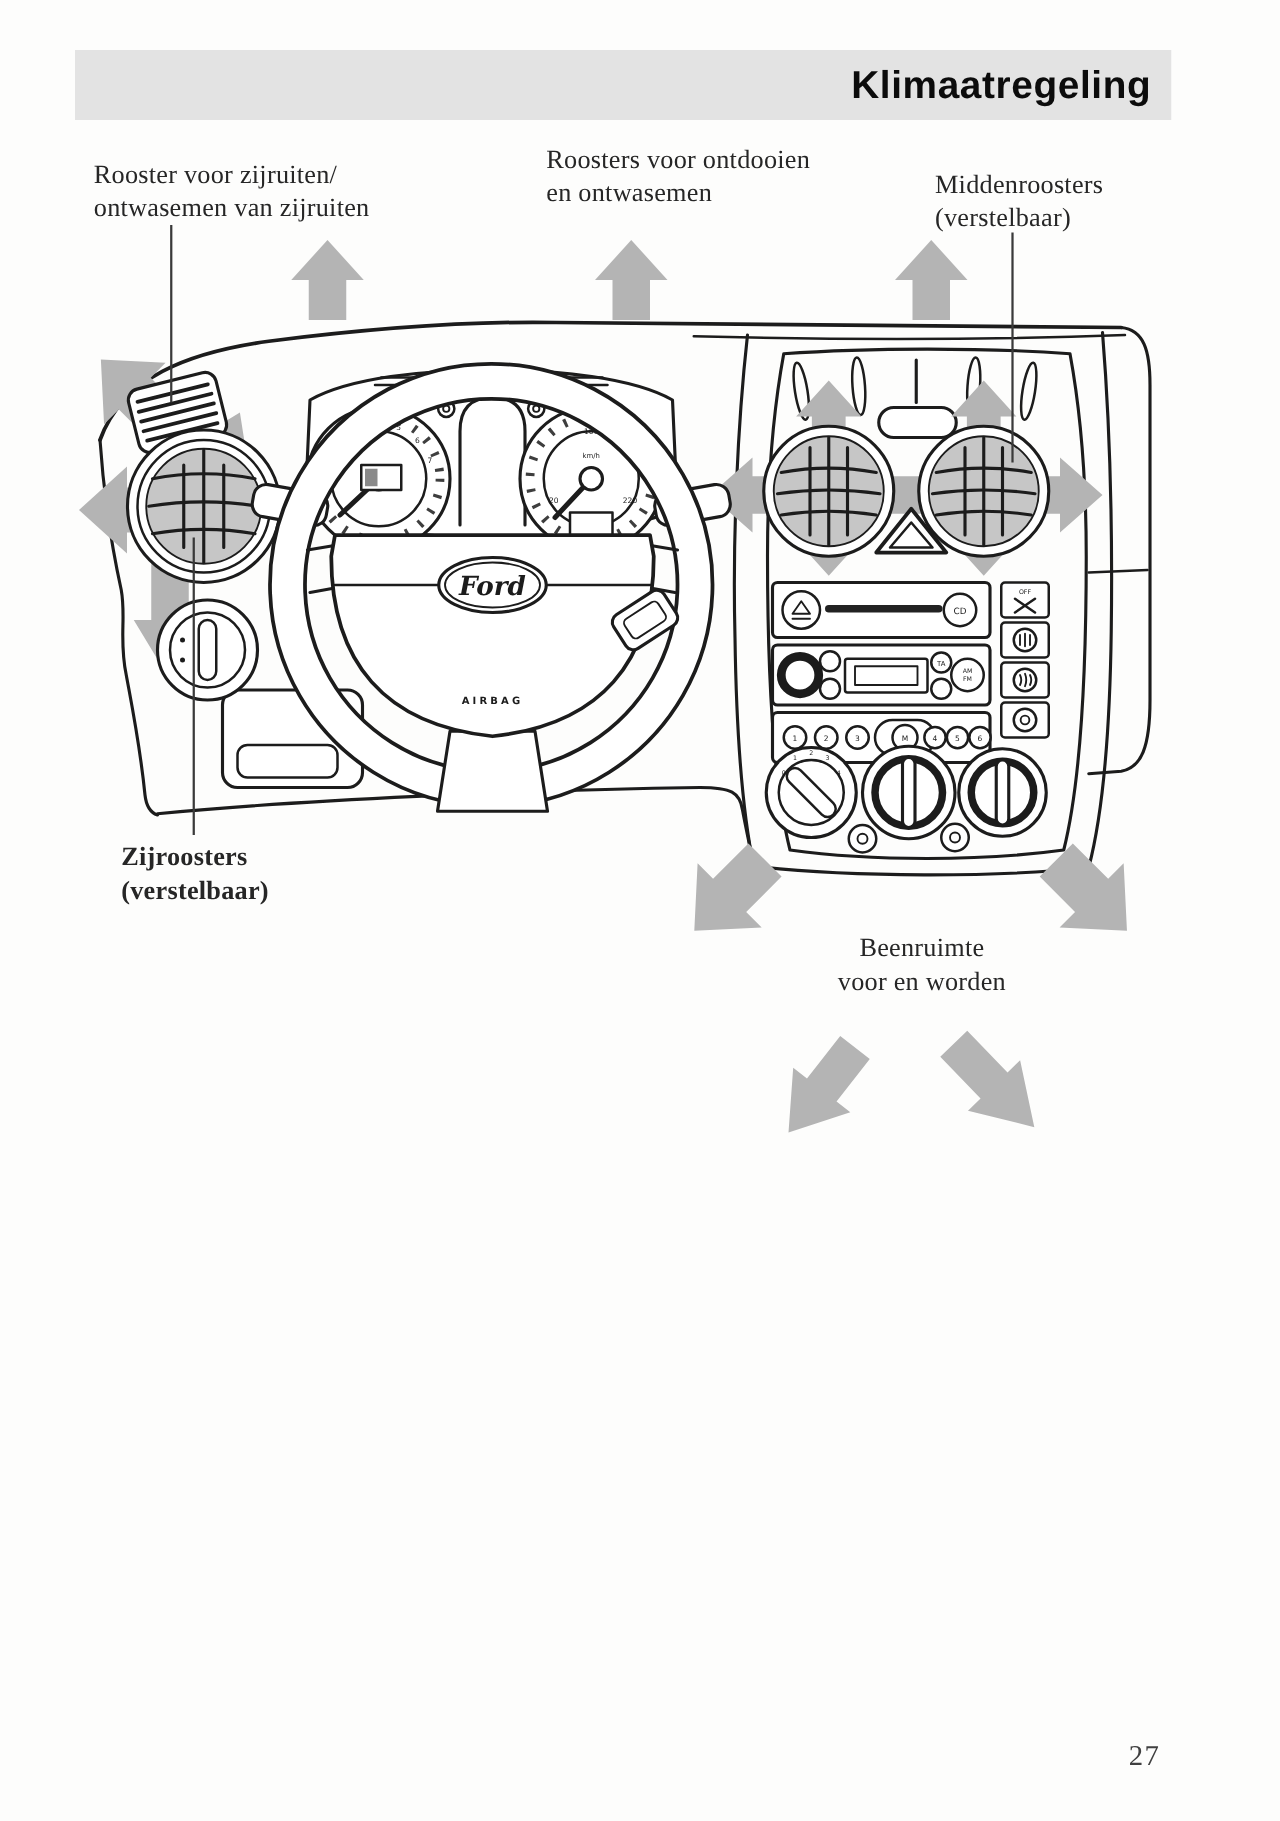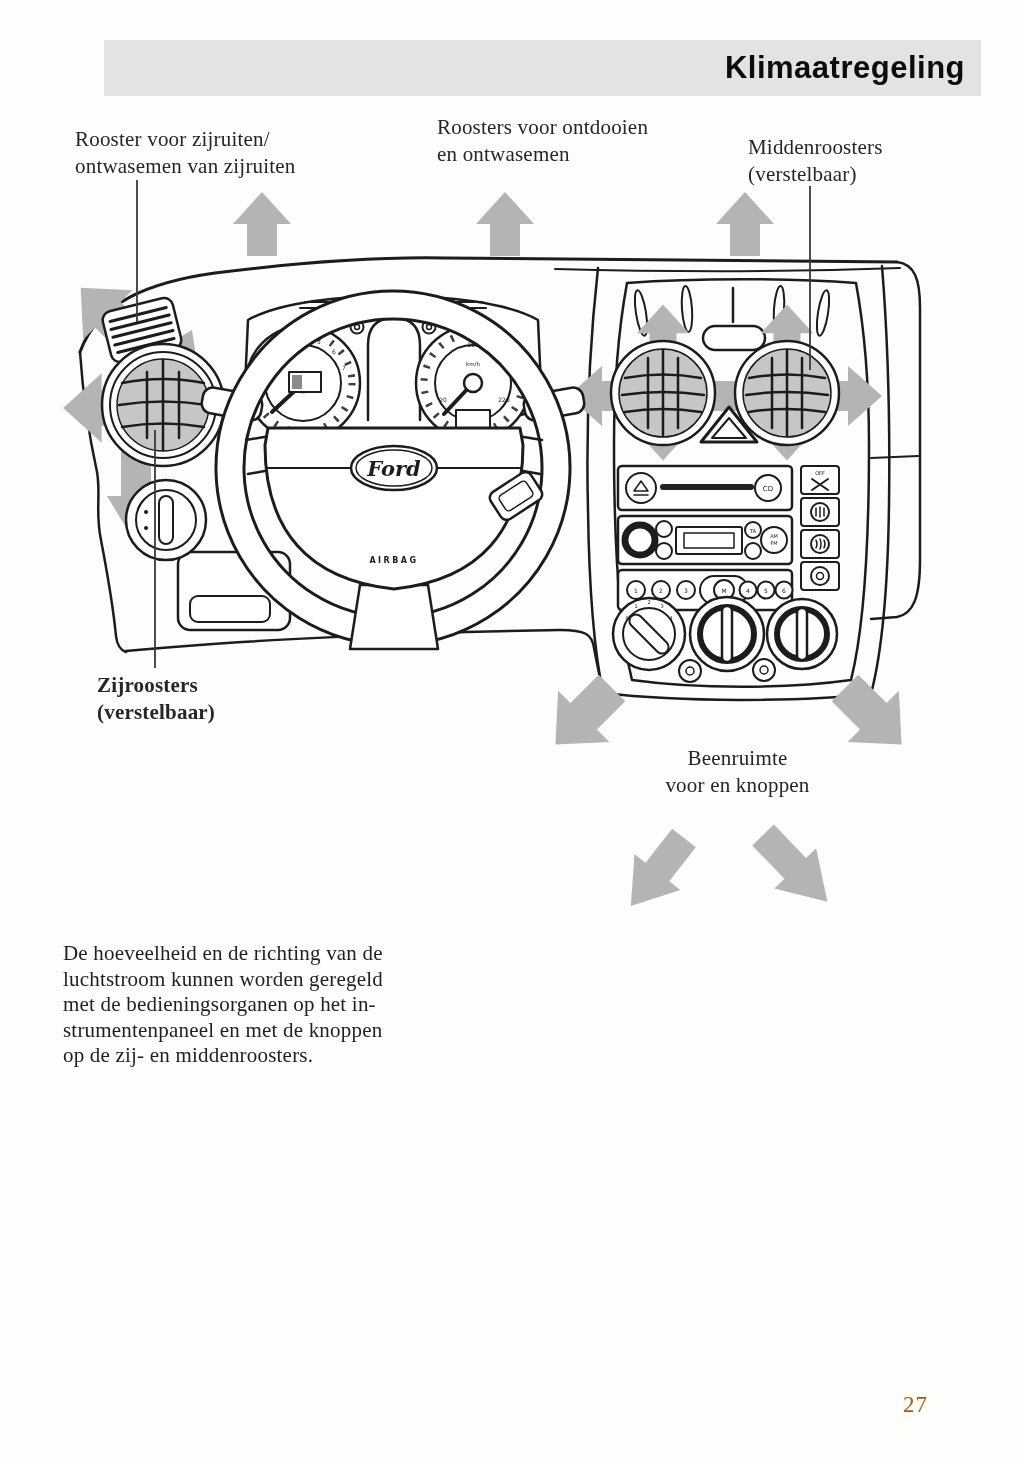--- a/index.html
+++ b/index.html
@@ -5,21 +5,21 @@
   html,body { margin:0; padding:0; }
   body {
     width:1024px; height:1457px; position:relative;
     background:#fdfdfc;
     font-family:"Liberation Serif", serif;
     overflow:hidden;
   }
   .titlebar {
     position:absolute; left:60px; top:40px; width:877px; height:56px;
     background:var(--header_bar,#e3e3e3);
-    display:flex; align-items:center; justify-content:flex-end;margin-left:44px;
+    display:flex; align-items:center; justify-content:flex-end;
   }
   .titlebar h1 {
     margin:0; padding-right:16px;
     font-family:"Liberation Sans", sans-serif;
     font-weight:700; font-size:31px; letter-spacing:.5px; color:#0c0c0c;
   }
   .dlabel {
     position:absolute; font-size:21px; line-height:27px; color:#262626;
     white-space:pre-line; letter-spacing:.2px;
   }
@@ -33,21 +33,21 @@
   .text-section h2 {
     margin:0 0 17px 0; font-family:"Liberation Sans", sans-serif;
     font-weight:700; font-size:23px; color:#111;
   }
   .text-section p {
     margin:0; font-size:21px; line-height:25.5px; color:#1f1f1f;
     white-space:pre-line; letter-spacing:.2px;
   }
   .pagenum {
     position:absolute; left:903px; top:1392px; width:60px;
-    font-size:23px; color:#a16207; letter-spacing:1px;
+    font-size:23px; color:#404040; letter-spacing:1px;
   }
   
   .s15 { fill:none; stroke:var(--line,#1c1c1c); stroke-width:1.5; stroke-linecap:round; stroke-linejoin:round; }
   .s2  { fill:none; stroke:var(--line,#1c1c1c); stroke-width:2;   stroke-linecap:round; stroke-linejoin:round; }
   .s25 { fill:none; stroke:var(--line,#1c1c1c); stroke-width:2.5; stroke-linecap:round; stroke-linejoin:round; }
   .s3  { fill:none; stroke:var(--line,#1c1c1c); stroke-width:3;   stroke-linecap:round; stroke-linejoin:round; }
   .wf  { fill:#ffffff; }
   .gf  { fill:var(--vent_fill,#c4c4c4); }
   .ar  { fill:var(--arrow,#b4b4b4); stroke:none; }
   .ldr { fill:none; stroke:#3a3a3a; stroke-width:1.8; }
@@ -63,21 +63,21 @@
 
 <div id="lbl-side-defrost" class="dlabel">Rooster voor zijruiten/
 ontwasemen van zijruiten</div>
 <div id="lbl-windscreen" class="dlabel">Roosters voor ontdooien
 en ontwasemen</div>
 <div id="lbl-center-vents" class="dlabel">Middenroosters
 (verstelbaar)</div>
 <div id="lbl-side-vents" class="dlabel">Zijroosters
 (verstelbaar)</div>
 <div id="lbl-footwell" class="dlabel">Beenruimte
-voor en knoppen</div>
+voor en worden</div>
 
 <svg class="diagram-svg" width="1024" height="1457" viewBox="0 0 1024 1457">
   <defs>
     <path id="arrowP" class="ar" d="M -15 0 L -15 -32 L -29 -32 L 0 -64 L 29 -32 L 15 -32 L 15 0 Z"></path>
   </defs>
 
   <g>
     <path class="s3" d="M 80 352 C 98 302 150 282 215 273 C 310 261 390 257 445 258 L 897 262"></path>
     <path class="s2" d="M 555 269 C 670 272 790 272 900 268"></path>
     <path class="s25" d="M 897 262 C 915 264 920 280 920 308 L 920 560 C 920 598 913 614 897 617 L 871 619"></path>
@@ -321,20 +321,15 @@
   </g>
 
   <g>
     <path class="ldr" d="M 137 180 L 137 322"></path>
     <path class="ldr" d="M 810 186 L 810 370"></path>
     <path class="ldr" d="M 155 430 L 155 668"></path>
   </g>
 </svg>
 
 <section class="text-section">
-  <p>De hoeveelheid en de richting van de
-luchtstroom kunnen worden geregeld
-met de bedieningsorganen op het in-
-strumentenpaneel en met de knoppen
-op de zij- en middenroosters.</p>
 </section>
 
 <div class="pagenum">27</div>
 
 </body></html>

